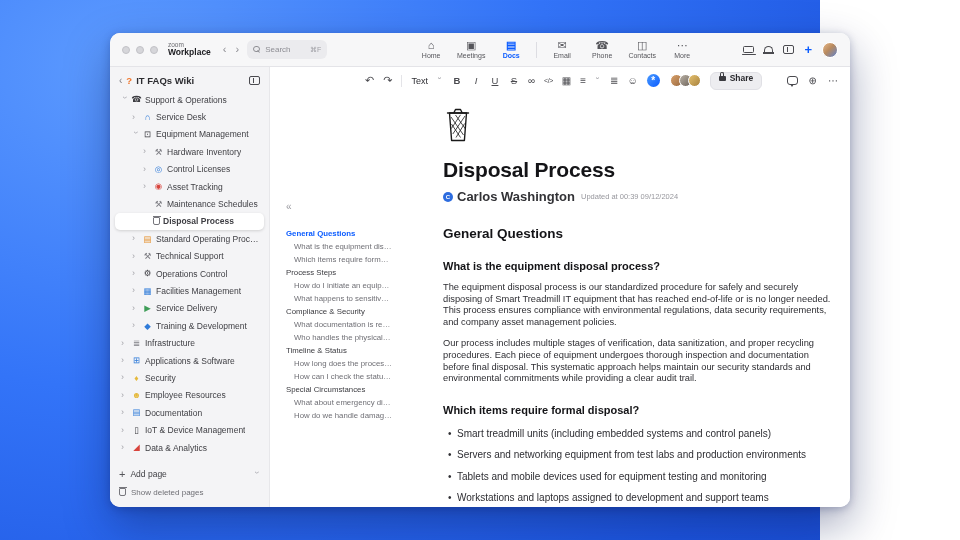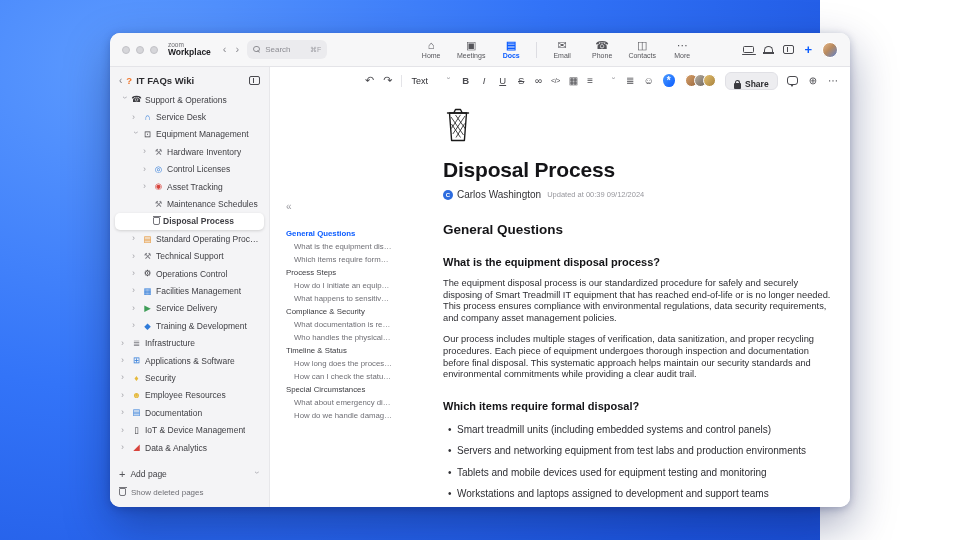--- a/index.html
+++ b/index.html
@@ -60,36 +60,36 @@
   .right-end{margin-left:auto;}
   .sb-foot-row.deleted{color:#6e6e74;font-size:8px;}
   
   .content{flex:1;display:flex;flex-direction:column;background:#fff;min-width:0;}
   .etoolbar{flex:0 0 27px;display:flex;align-items:center;gap:9px;padding:0 12px 0 95px;}
   .glyph{display:inline-block;line-height:1;}
   .tbi{color:#4a4a4f;font-size:10px;line-height:1;}
   .big{font-size:11px;}
   .tiny{font-size:7px;color:#8a8a90;}
   .tb-div{width:1px;height:12px;background:#e4e4e8;}
-  .tselect{display:flex;align-items:center;gap:17px;font-size:9px;color:#2f2f34;}
+  .tselect{display:flex;align-items:center;gap:8px;font-size:9px;color:#2f2f34;}
   .fmt{font-size:9.5px;width:10px;text-align:center;}
   .fmt-B{font-weight:700;}
   .fmt-I{font-style:italic;}
   .fmt-U{text-decoration:underline;}
   .fmt-S{text-decoration:line-through;}
   .code-ic{font-size:7px;letter-spacing:-0.5px;}
   .ai-dot{width:13px;height:13px;border-radius:50%;color:#fff;font-size:10px;font-weight:700;
     background:linear-gradient(135deg,#4a9bff,#0b5cff);display:flex;align-items:center;justify-content:center;}
   .avs{display:flex;margin-left:1px;}
   .av{width:13px;height:13px;border-radius:50%;border:1.5px solid #fff;margin-left:-4px;}
   .av:first-child{margin-left:0;}
   .av1{background:linear-gradient(135deg,#d8a06a,#9a6a40);}
   .av2{background:linear-gradient(135deg,#b8b0a4,#6f655c);}
   .av3{background:linear-gradient(135deg,#e4c06e,#a8823e);}
-  .share{display:flex;align-items:flex-end;gap:4px;background:#ededf0;border:1px solid #e0e0e5;
+  .share{display:flex;align-items:flex-start;gap:4px;background:#ededf0;border:1px solid #e0e0e5;
     border-radius:6px;height:18px;padding:0 8px;font-size:8.5px;color:#2a2a2e;font-weight:600;
     font-family:"Liberation Sans",sans-serif;}
   .tb-rightgrp{margin-left:auto;display:flex;align-items:center;gap:11px;color:#4a4a4f;}
   
   .ci{display:inline-block;}
   .mag{width:8px;height:8px;position:relative;flex:0 0 auto;}
   .mag::before{content:"";position:absolute;width:4.5px;height:4.5px;border:1.1px solid #8e8e94;border-radius:50%;left:0;top:0;}
   .mag::after{content:"";position:absolute;width:3.2px;height:1.1px;background:#8e8e94;transform:rotate(45deg);left:4px;top:5.5px;}
   .laptop-icon{width:11px;height:7px;border:1.2px solid #4a4a4f;border-radius:1.5px;position:relative;}
   .laptop-icon::after{content:"";position:absolute;left:-2.5px;right:-2.5px;bottom:-2.8px;height:1.3px;background:#4a4a4f;border-radius:1px;}
@@ -112,21 +112,21 @@
   #toc-list{margin-top:13px;}
   .toc-item{height:13px;line-height:13px;font-size:7.8px;color:#3a3a3f;
     white-space:nowrap;overflow:hidden;text-overflow:ellipsis;}
   .toc-item.lvl1{padding-left:8px;color:#6f6f75;}
   .toc-item.active{color:#0b5cff;font-weight:700;}
   .canvas{position:absolute;left:173px;top:14px;width:392px;}
   h1.doc-title{font-size:21px;font-weight:700;color:#141417;margin:12px 0 0;letter-spacing:-0.2px;}
   .byline{display:flex;align-items:center;gap:4px;margin-top:7px;}
   .byav{width:10px;height:10px;border-radius:50%;background:#2d6cdf;color:#fff;font-size:6px;
     font-weight:700;display:flex;align-items:center;justify-content:center;}
-  .byname{font-size:10px;color:#323236;font-weight:400;}
+  .byname{font-size:13px;color:#323236;font-weight:700;}
   .byupd{font-size:7.5px;color:#97979d;margin-left:2px;}
   #doc-blocks h2{font-size:13.5px;font-weight:700;color:#141417;margin:22px 0 0;}
   #doc-blocks h3{font-size:11px;font-weight:700;color:#141417;margin:19px 0 0;}
   #doc-blocks p{font-size:9.3px;line-height:11.6px;color:#2e2e33;margin:10px 0 0;}
   #doc-blocks ul{margin:12px 0 0;padding-left:14px;list-style:none;}
   #doc-blocks li{font-size:10px;color:#2e2e33;margin-bottom:10.5px;position:relative;}
   #doc-blocks li::before{content:"\2022";position:absolute;left:-9px;}
 </style>
 </head>
 <body>

